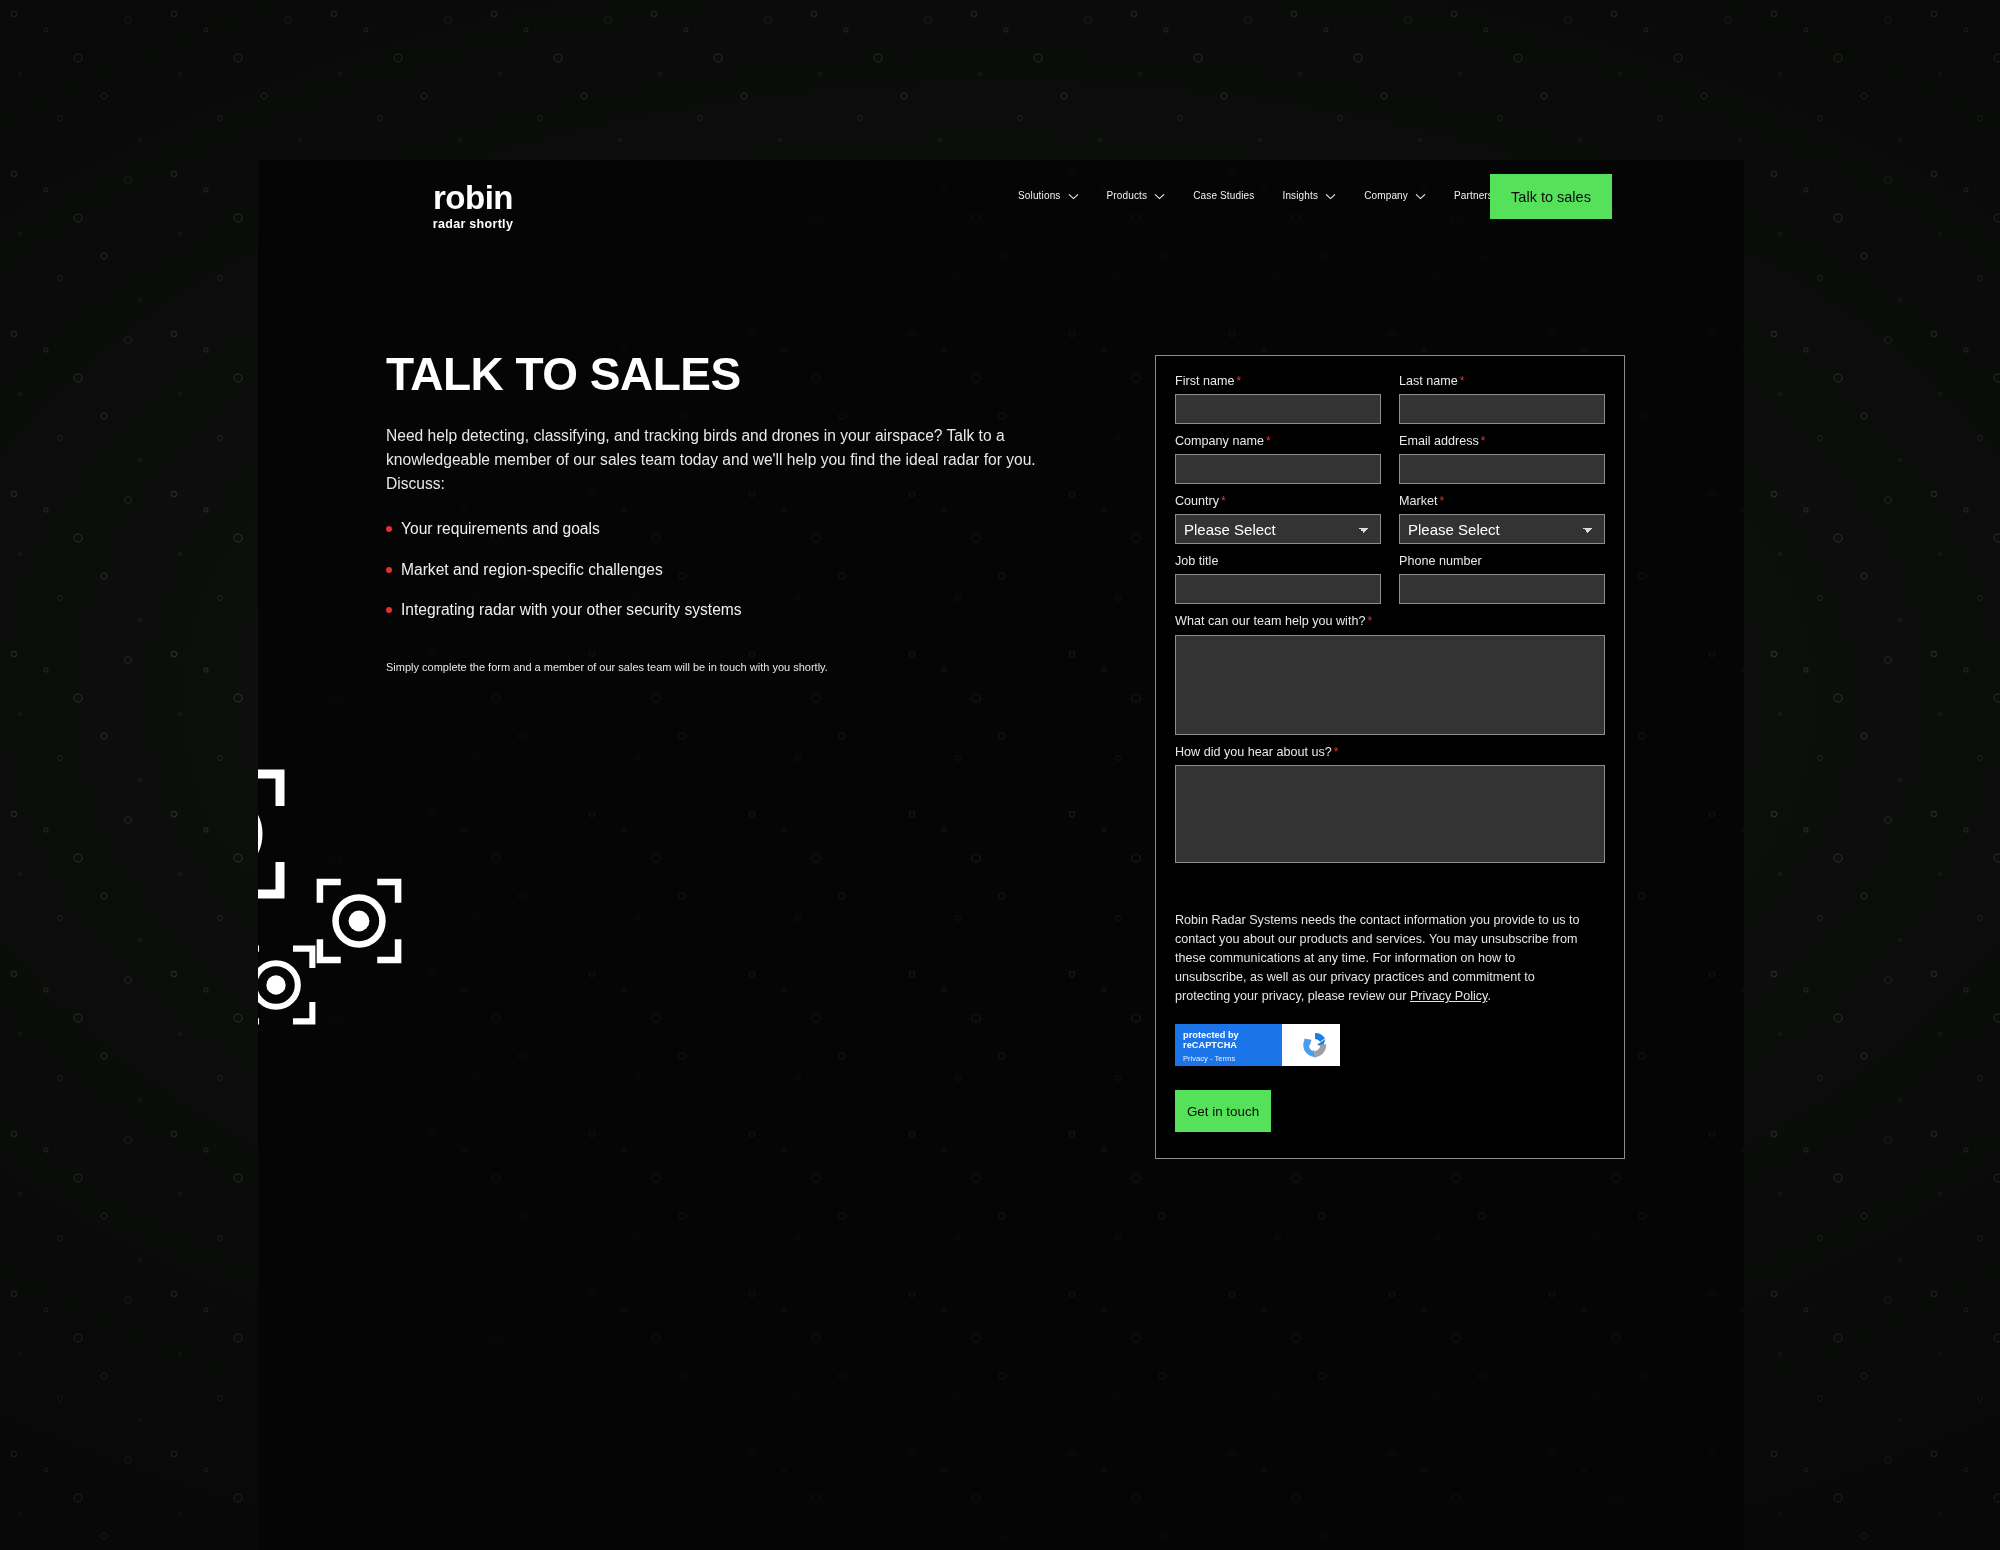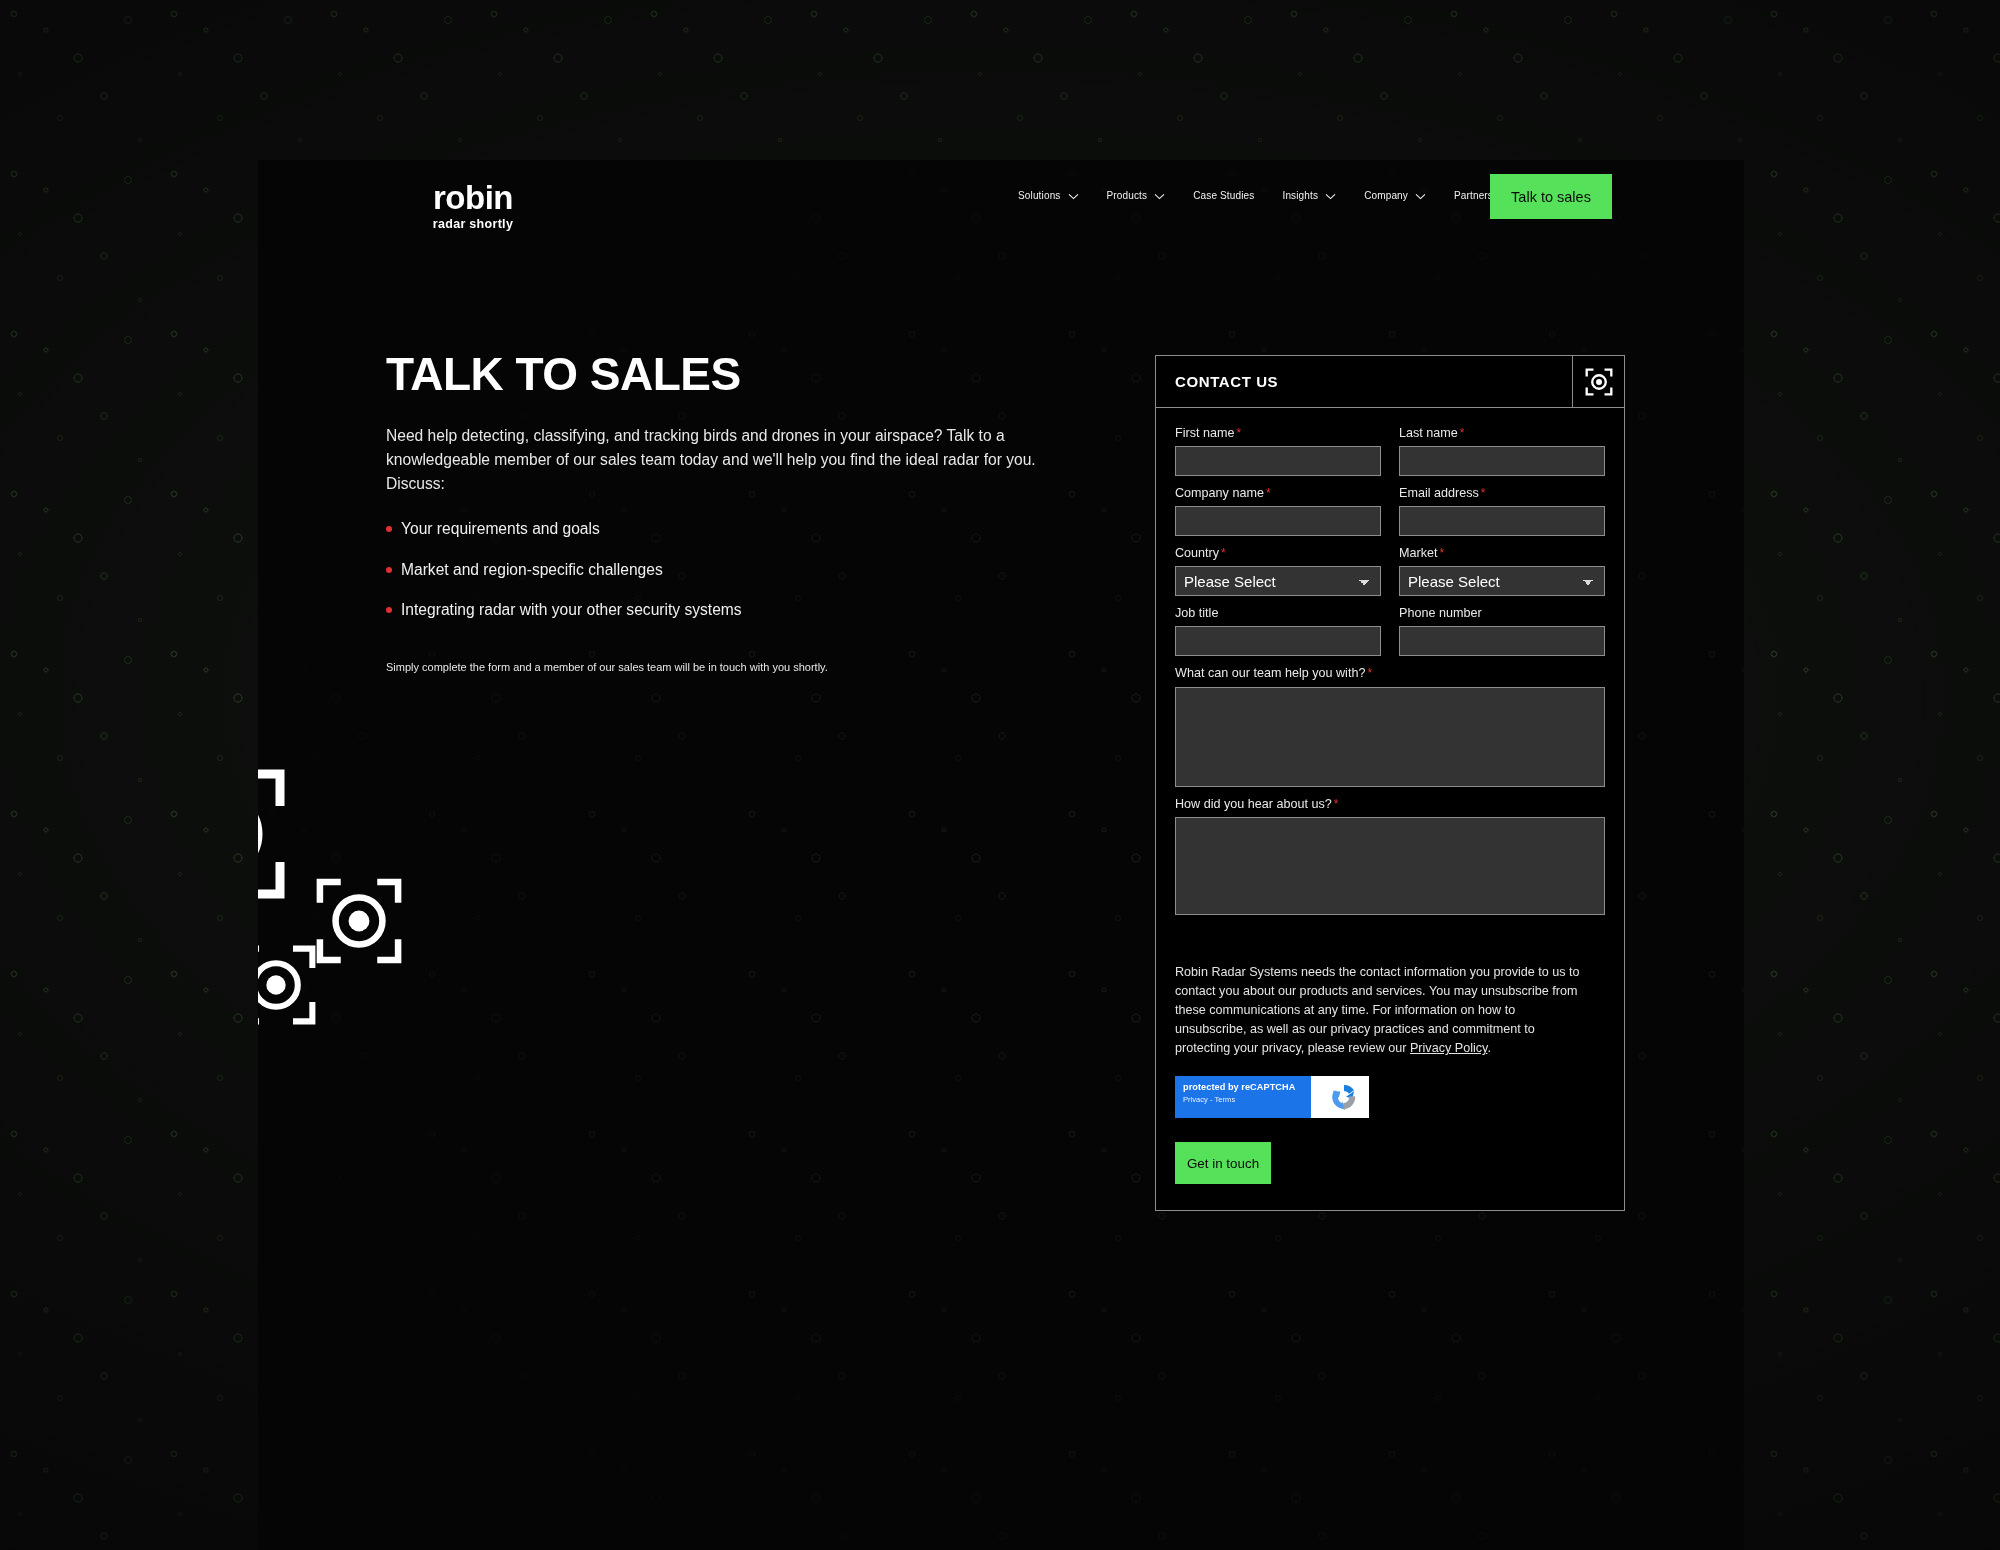--- a/index.html
+++ b/index.html
@@ -314,21 +314,21 @@
     color: #e4e4e4;
     width: 410px;
   }
   .privacy a {
     color: #e4e4e4;
     text-decoration: underline;
   }
 
   .recaptcha {
     margin-top: 18px;
-    width: 194px;
+    width: 165px;
     height: 42px;
     display: flex;
     background: #ffffff;
     overflow: hidden;
     gap: 8px;
   }
   .rc-left {
     flex: 1;
     background: #1b74e8;
     padding: 6px 0 0 8px;
@@ -470,35 +470,20 @@
             <path d="M126 94 V126 H94"></path>
               <path d="M38 126 H6 V94"></path>
           </g>
           <circle cx="66" cy="66" r="36" stroke="#ffffff" stroke-width="10" fill="none"></circle>
           <circle cx="66" cy="66" r="16" fill="#ffffff"></circle>
         </svg>
       </span>
     </div>
 
     <section class="form-panel">
-      <div class="form-head">
-        <div class="form-head-title">CONTACT US</div>
-        <div class="form-head-icon">
-          <svg width="28" height="28" viewBox="0 0 132 132">
-            <g stroke="#ffffff" stroke-width="11" fill="none">
-              <path d="M8 40 V8 H40"></path>
-                <path d="M92 8 H124 V40"></path>
-              <path d="M124 92 V124 H92"></path>
-                <path d="M40 124 H8 V92"></path>
-            </g>
-            <circle cx="66" cy="66" r="32" stroke="#ffffff" stroke-width="11" fill="none"></circle>
-            <circle cx="66" cy="66" r="14" fill="#ffffff"></circle>
-          </svg>
-        </div>
-      </div>
 
       <div class="form-body">
 
         <div class="row">
           <div class="field">
             <label class="lbl"><span>First name</span><span class="req">*</span></label>
             <input class="txt" type="text" value="" style="">
           </div>
           <div class="field">
             <label class="lbl"><span>Last name</span><span class="req">*</span></label>

